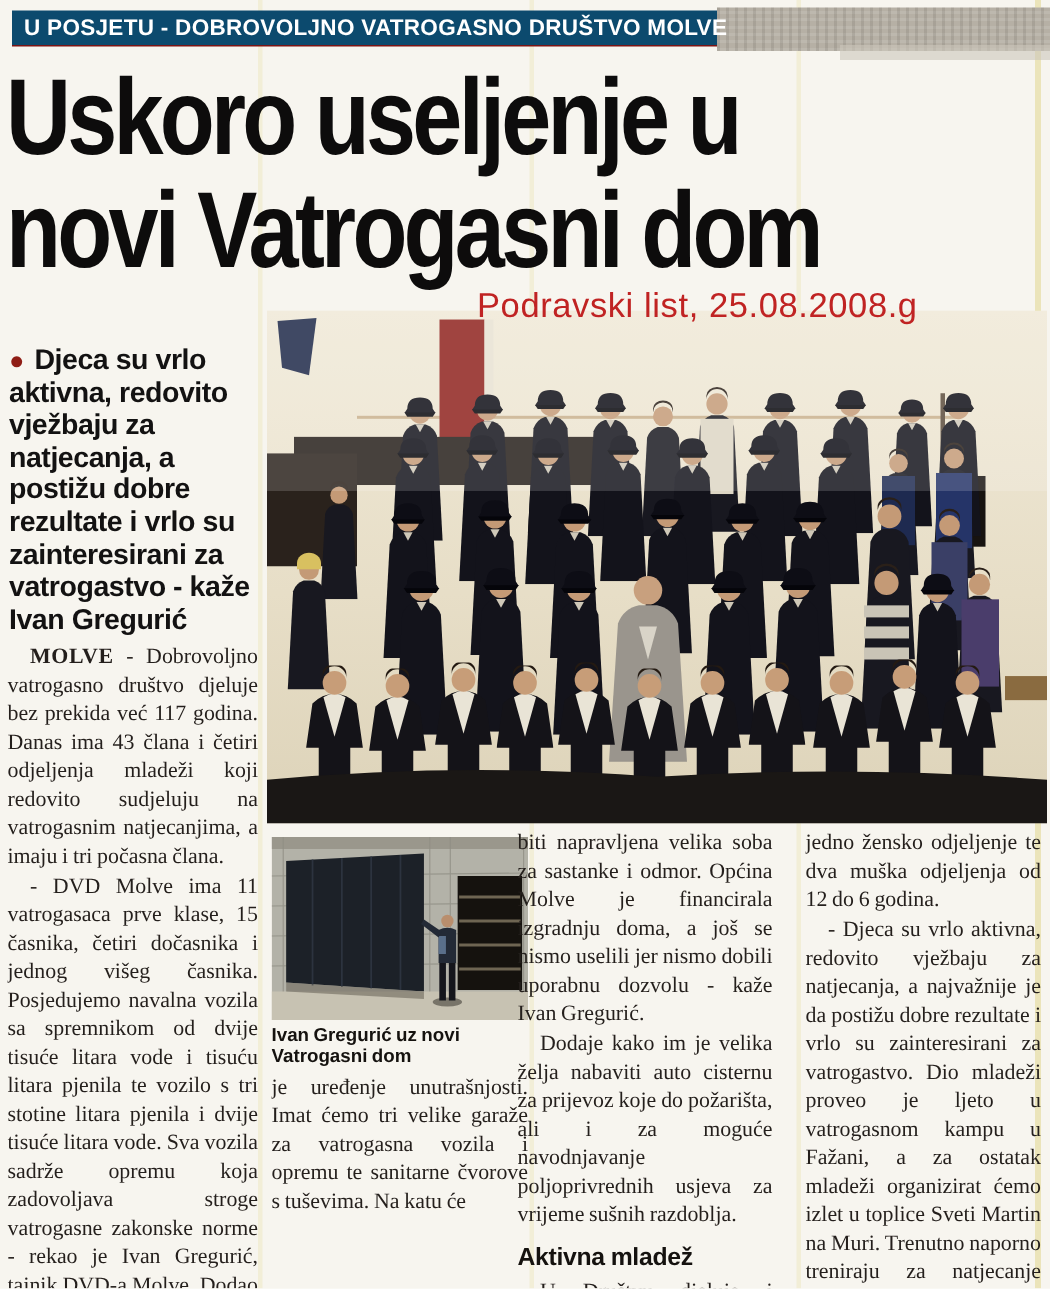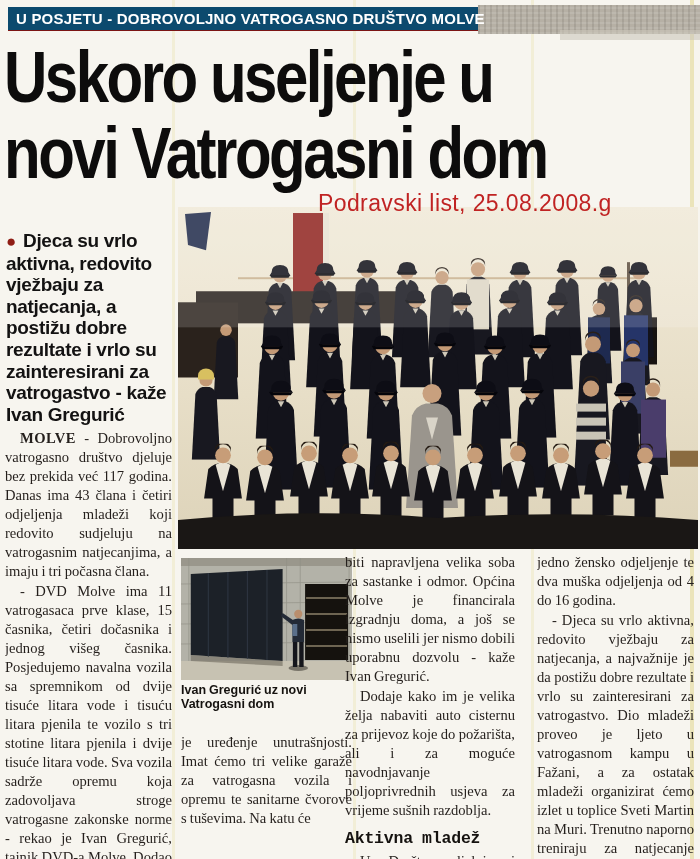--- a/index.html
+++ b/index.html
@@ -39,22 +39,22 @@
   .col p{margin:0 0 1px 0;text-indent:15px;}
   .col p.noindent{text-indent:0;}
   .col1{left:5px;top:429px;width:167px;height:430px;overflow:hidden;}
   .col2{left:181px;top:553px;width:171px;height:306px;overflow:hidden;}
   .col3{left:345px;top:553px;width:170px;height:306px;overflow:hidden;}
   .col4{left:537px;top:553px;width:157px;height:306px;overflow:hidden;}
 
   .building-photo{width:171px;height:122px;margin:5px 0 3px 0;}
   .building-photo svg{display:block;width:100%;height:100%;}
   .caption{font-family:"Liberation Sans",sans-serif;font-weight:bold;font-size:12.5px;
-           line-height:14px;text-align:left;text-indent:0;color:#15120f;margin-bottom:22px;}
-  .subheading{font-family:Liberation Mono, monospace;font-weight:bold;font-size:16.5px;
+           line-height:14px;text-align:left;text-indent:0;color:#15120f;margin-bottom:5px;}
+  .subheading{font-family:Liberation Sans, sans-serif;font-weight:bold;font-size:16.5px;
            text-align:left;text-indent:0;margin:9px 0 4px 0;color:#15120f;letter-spacing:-.2px;}
   b.runin{letter-spacing:.4px;}
 </style>
 </head>
 <body>
 
 <div class="page">
 
   <div class="streak" style="left:172px"></div>
   <div class="streak" style="left:353px"></div>
@@ -274,18 +274,18 @@
   </div>
 
   <div class="col col3">
     <p class="noindent">biti napravljena velika soba za sastanke i odmor. Općina Molve je financirala izgradnju doma, a još se nismo uselili jer nismo dobili uporabnu dozvolu - kaže Ivan Gregurić.</p>
     <p>Dodaje kako im je velika želja nabaviti auto cisternu za prijevoz koje do požarišta, ali i za moguće navodnjavanje poljoprivrednih usjeva za vrijeme sušnih razdoblja.</p>
     <div class="subheading">Aktivna mladež</div>
     <p>U Društvu djeluje i četrdesetak članova mladeži raspoređenih u četiri odjeljenja, dva odjeljenja od šest do 12 godina od kojih je</p>
   </div>
 
   <div class="col col4">
-    <p class="noindent">jedno žensko odjeljenje te dva muška odjeljenja od 4 do 16 godina.</p>
+    <p class="noindent">jedno žensko odjeljenje te dva muška odjeljenja od 12 do 6 godina.</p>
     <p>- Djeca su vrlo aktivna, redovito vježbaju za natjecanja, a najvažnije je da postižu dobre rezultate i vrlo su zainteresirani za vatrogastvo. Dio mladeži proveo je ljeto u vatrogasnom kampu u Fažani, a za ostatak mladeži organizirat ćemo izlet u toplice Sveti Martin na Muri. Trenutno naporno treniraju za natjecanje Vatrogasne zajednice Općine Molve koje će biti održano 31. kolovoza u Repašu - kazao je Ivan Gregurić.</p>
 
   </div>
 
 </div>
 
 </body></html>

